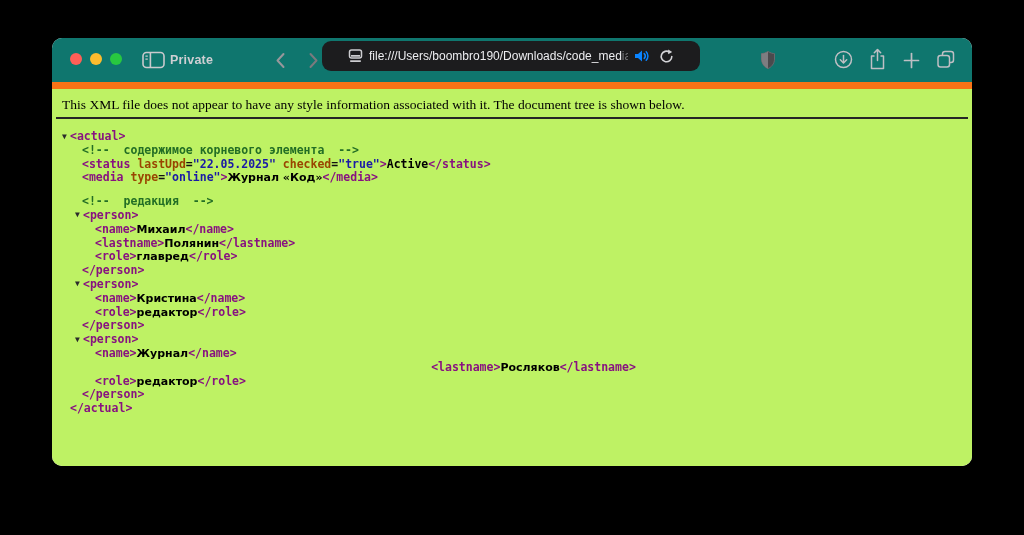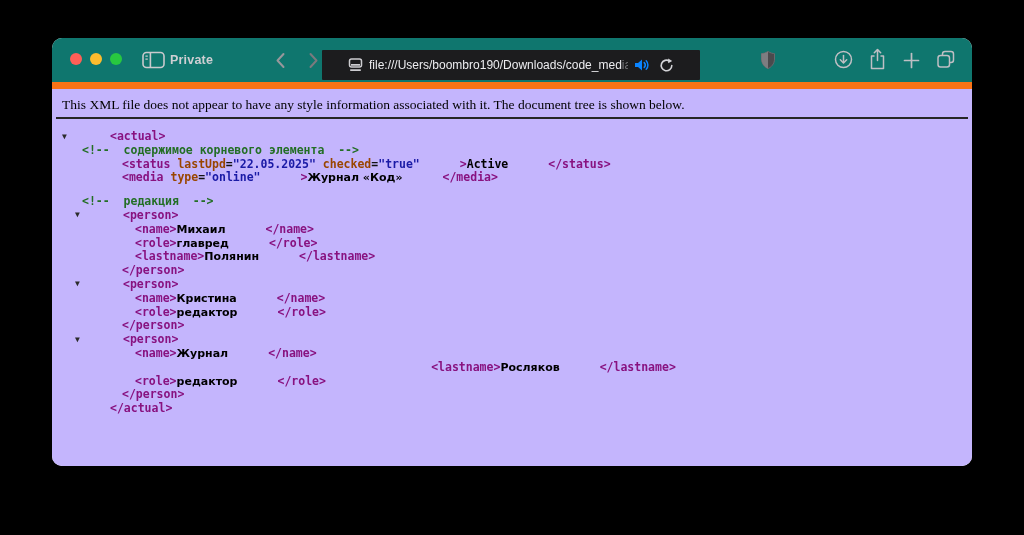--- a/index.html
+++ b/index.html
@@ -9,35 +9,35 @@
           overflow:hidden;background:#fff;box-shadow:0 14px 44px rgba(0,0,0,.75);}
   
   .toolbar{position:relative;height:44px;background:#0f766e;border-bottom:7px solid #f97316;}
   .light{width:12px;height:12px;border-radius:50%;position:absolute;top:15px;}
   .light.red{left:18px;background:#FF5F57;}
   .light.yellow{left:38px;background:#FEBC2E;}
   .light.green{left:58px;background:#28C840;}
   .tb-abs{position:absolute;display:flex;align-items:center;justify-content:center;}
   .private-label{position:absolute;left:118px;top:0;height:44px;display:flex;align-items:center;
                  font-size:12.5px;font-weight:700;color:#cfcfd3;letter-spacing:.2px;}
-  .url-field{position:absolute;left:270px;top:12px;width:378px;height:30px;background:#1c1c1e;
-             border-radius:1px;display:flex;align-items:center;padding:0 26px;box-sizing:border-box;}
+  .url-field{position:absolute;left:270px;top:3px;width:378px;height:30px;background:#1c1c1e;
+             border-radius:9px;display:flex;align-items:center;padding:0 26px;box-sizing:border-box;}
   .url-text{flex:1;text-align:center;font-size:12px;color:#ededf0;white-space:nowrap;
             overflow:hidden;margin:0 6px;}
   .url-fade{color:#77777b;}
   
-  .content{background:#c4b5fd;height:384px;overflow:hidden;}
+  .content{background:#bef264;height:384px;overflow:hidden;}
   .notice{margin:8px 10px 4px;font-family:"Liberation Serif","DejaVu Serif",serif;
           font-size:13.5px;color:#000;}
   .rule{border:none;border-top:2px solid #262626;margin:0 4px;}
   .xml-tree{margin-top:11px;padding-left:10px;font-family:"DejaVu Sans Mono",monospace;
             font-size:11.5px;font-weight:700;line-height:13.8px;color:#000;}
   .xline{white-space:pre;position:relative;}
   .arrow{position:absolute;top:2.5px;font-size:8px;color:#2b2b2b;cursor:pointer;line-height:1;}
-  .t-tag{color:var(--tag);margin-left:40px;}
+  .t-tag{color:var(--tag);}
   .t-attr{color:var(--attr);}
   .t-val{color:var(--val);}
   .t-comment{color:var(--comment);}
   .t-eq{color:#111;}
   .t-text{color:#000;}
   .t-text.cyr{font-family:"DejaVu Sans",sans-serif;font-size:11px;}
   svg{display:block;}
 </style>
 </head>
 <body>
@@ -153,22 +153,22 @@
     <p class="notice">This XML file does not appear to have any style information associated with it. The document tree is shown below.</p>
     <hr class="rule">
     <div class="xml-tree">
         <div class="xline" style="padding-left: 8px;"><span class="arrow" style="left: 0px;">▼</span><span class="t-tag">&lt;actual&gt;</span></div>
         <div class="xline" style="padding-left: 20px;"><span class="t-comment">&lt;!--  содержимое корневого элемента  --&gt;</span></div>
         <div class="xline" style="padding-left: 20px;"><span class="t-tag">&lt;status</span><span class="t-attr"> lastUpd</span><span class="t-eq">=</span><span class="t-val">"22.05.2025"</span><span class="t-attr"> checked</span><span class="t-eq">=</span><span class="t-val">"true"</span><span class="t-tag">&gt;</span><span class="t-text">Active</span><span class="t-tag">&lt;/status&gt;</span></div>
         <div class="xline" style="padding-left: 20px;"><span class="t-tag">&lt;media</span><span class="t-attr"> type</span><span class="t-eq">=</span><span class="t-val">"online"</span><span class="t-tag">&gt;</span><span class="t-text cyr">Журнал «Код»</span><span class="t-tag">&lt;/media&gt;</span></div>
         <div class="xline" style="padding-left: 20px; margin-top: 10px;"><span class="t-comment">&lt;!--  редакция  --&gt;</span></div>
         <div class="xline" style="padding-left: 21px;"><span class="arrow" style="left: 13px;">▼</span><span class="t-tag">&lt;person&gt;</span></div>
         <div class="xline" style="padding-left: 33px;"><span class="t-tag">&lt;name&gt;</span><span class="t-text cyr">Михаил</span><span class="t-tag">&lt;/name&gt;</span></div>
+        <div class="xline" style="padding-left: 33px;"><span class="t-tag">&lt;lastname&gt;</span><span class="t-text cyr">Полянин</span><span class="t-tag">&lt;/lastname&gt;</span></div>
         <div class="xline" style="padding-left: 33px;"><span class="t-tag">&lt;role&gt;</span><span class="t-text cyr">главред</span><span class="t-tag">&lt;/role&gt;</span></div>
-        <div class="xline" style="padding-left: 33px;"><span class="t-tag">&lt;lastname&gt;</span><span class="t-text cyr">Полянин</span><span class="t-tag">&lt;/lastname&gt;</span></div>
         <div class="xline" style="padding-left: 20px;"><span class="t-tag">&lt;/person&gt;</span></div>
         <div class="xline" style="padding-left: 21px;"><span class="arrow" style="left: 13px;">▼</span><span class="t-tag">&lt;person&gt;</span></div>
         <div class="xline" style="padding-left: 33px;"><span class="t-tag">&lt;name&gt;</span><span class="t-text cyr">Кристина</span><span class="t-tag">&lt;/name&gt;</span></div>
         <div class="xline" style="padding-left: 33px;"><span class="t-tag">&lt;role&gt;</span><span class="t-text cyr">редактор</span><span class="t-tag">&lt;/role&gt;</span></div>
         <div class="xline" style="padding-left: 20px;"><span class="t-tag">&lt;/person&gt;</span></div>
         <div class="xline" style="padding-left: 21px;"><span class="arrow" style="left: 13px;">▼</span><span class="t-tag">&lt;person&gt;</span></div>
         <div class="xline" style="padding-left: 33px;"><span class="t-tag">&lt;name&gt;</span><span class="t-text cyr">Журнал</span><span class="t-tag">&lt;/name&gt;</span></div>
         <div class="xline" style="padding-left: 33px; text-align: center;"><span class="t-tag">&lt;lastname&gt;</span><span class="t-text cyr">Росляков</span><span class="t-tag">&lt;/lastname&gt;</span></div>
         <div class="xline" style="padding-left: 33px;"><span class="t-tag">&lt;role&gt;</span><span class="t-text cyr">редактор</span><span class="t-tag">&lt;/role&gt;</span></div>
         <div class="xline" style="padding-left: 20px;"><span class="t-tag">&lt;/person&gt;</span></div>

